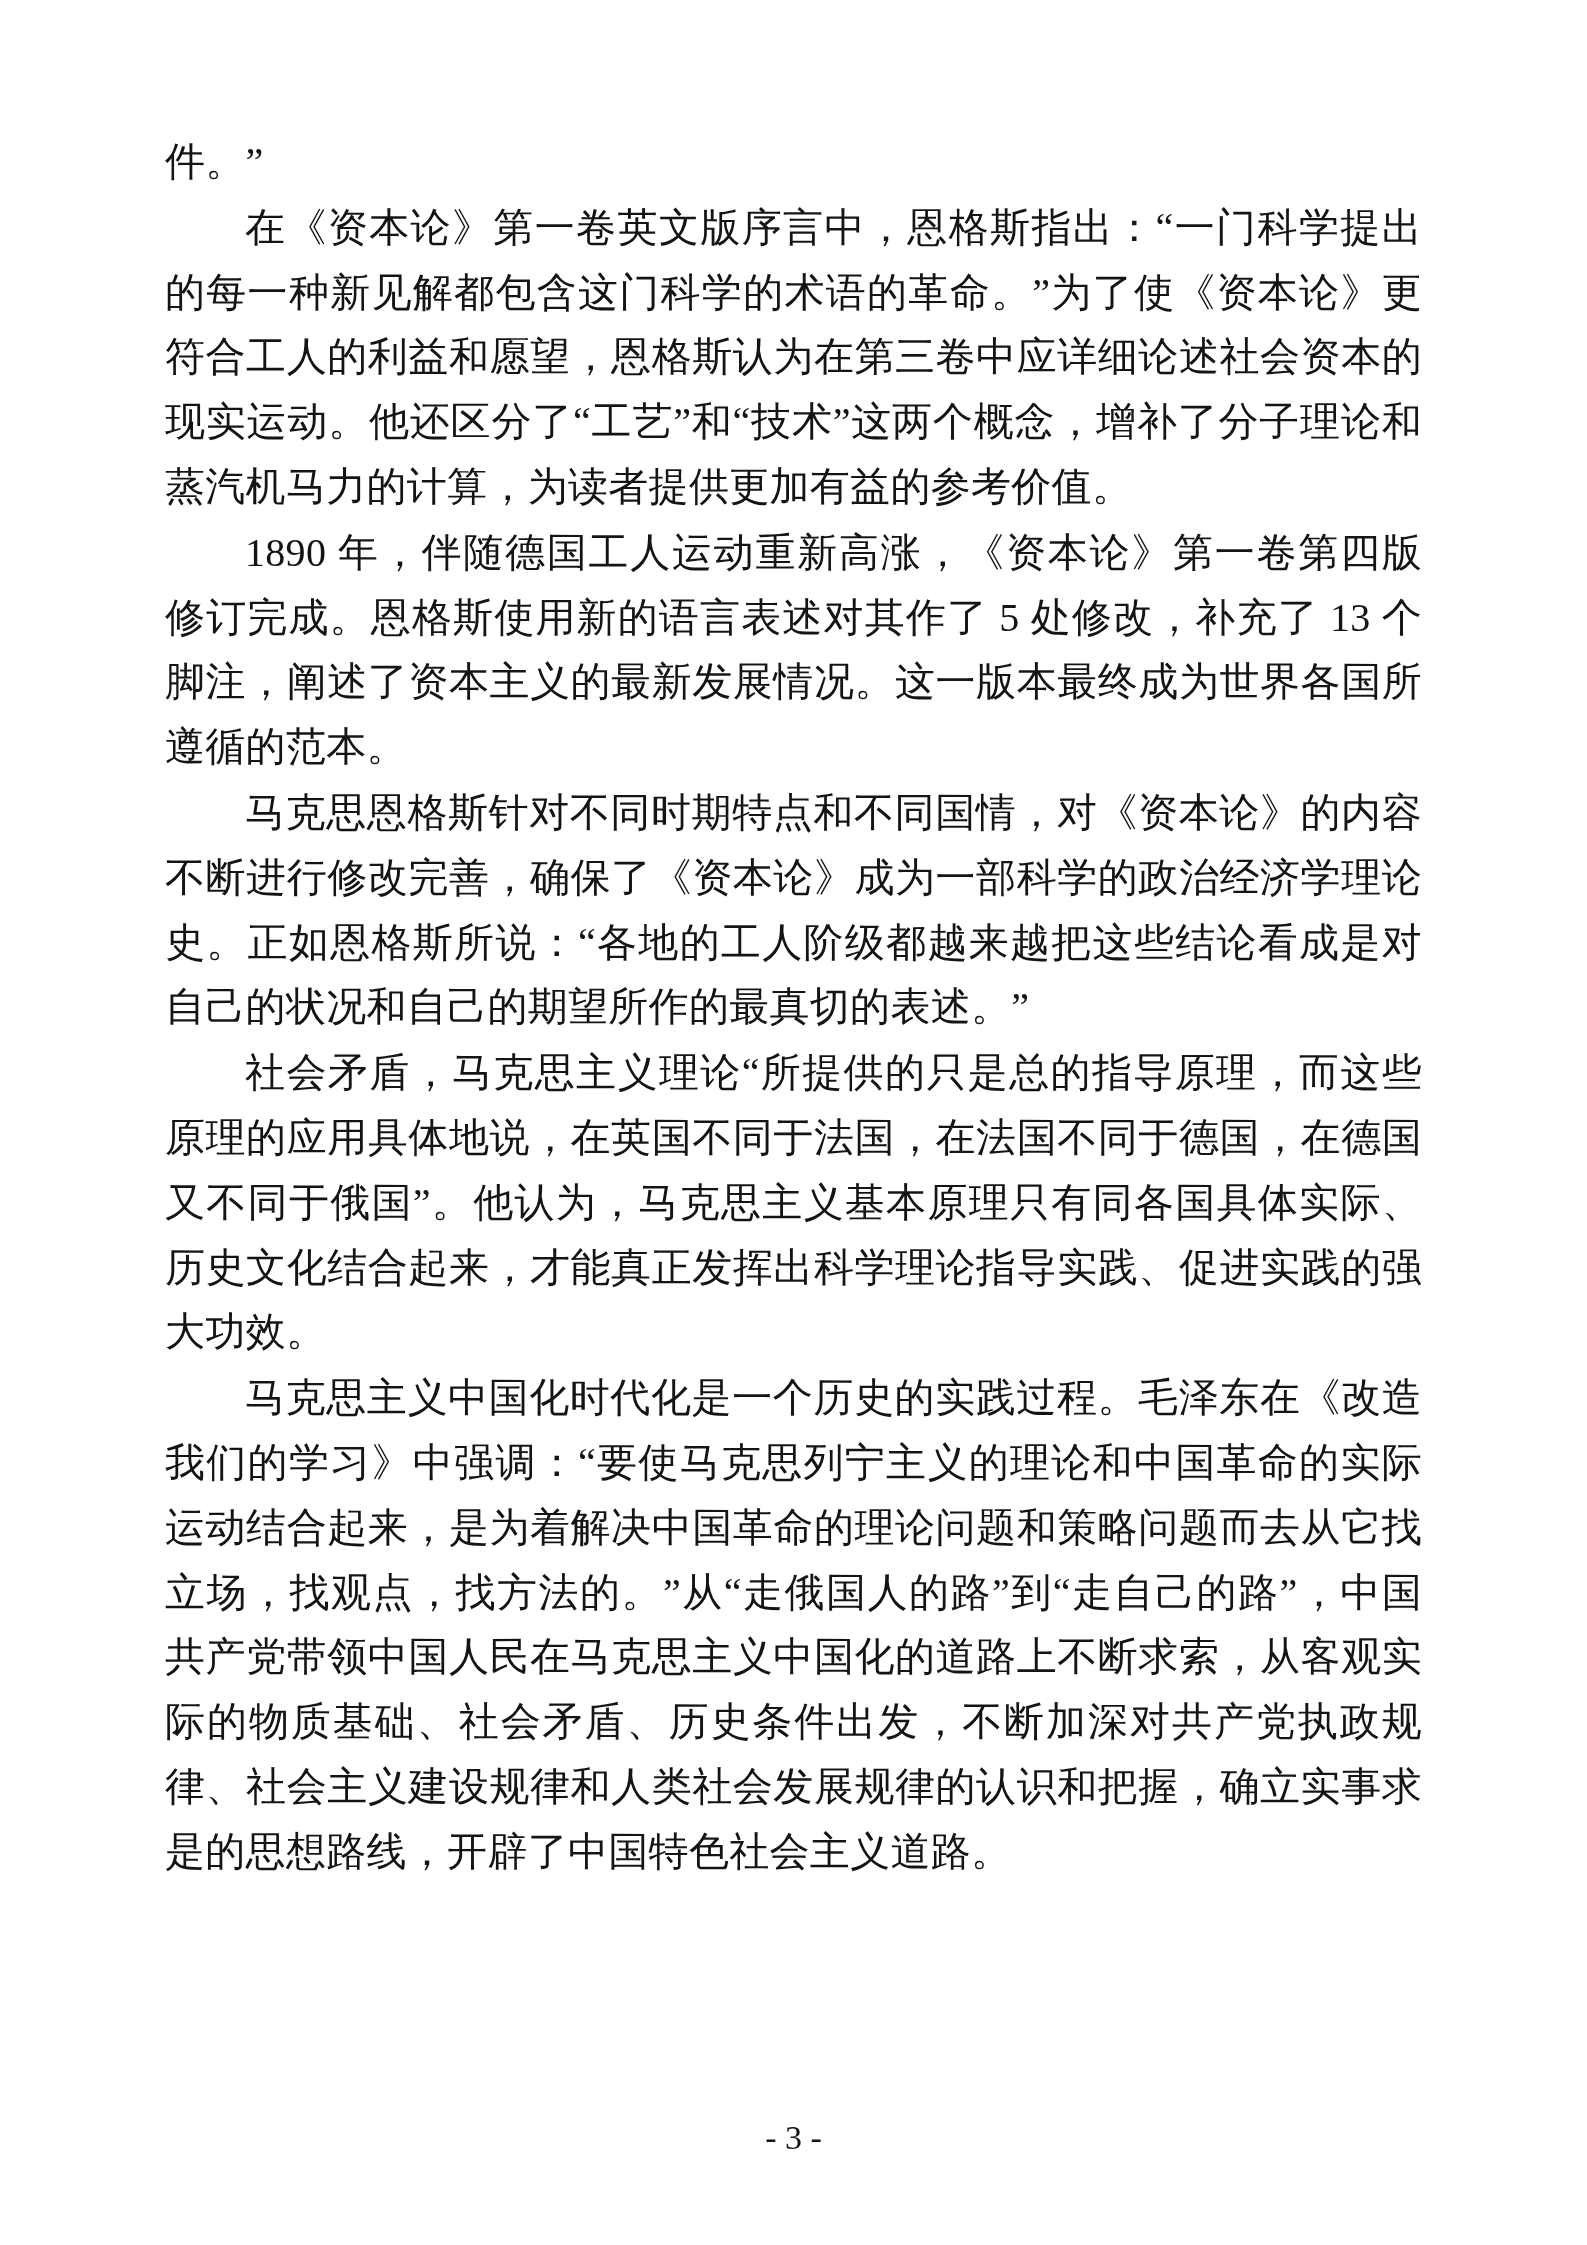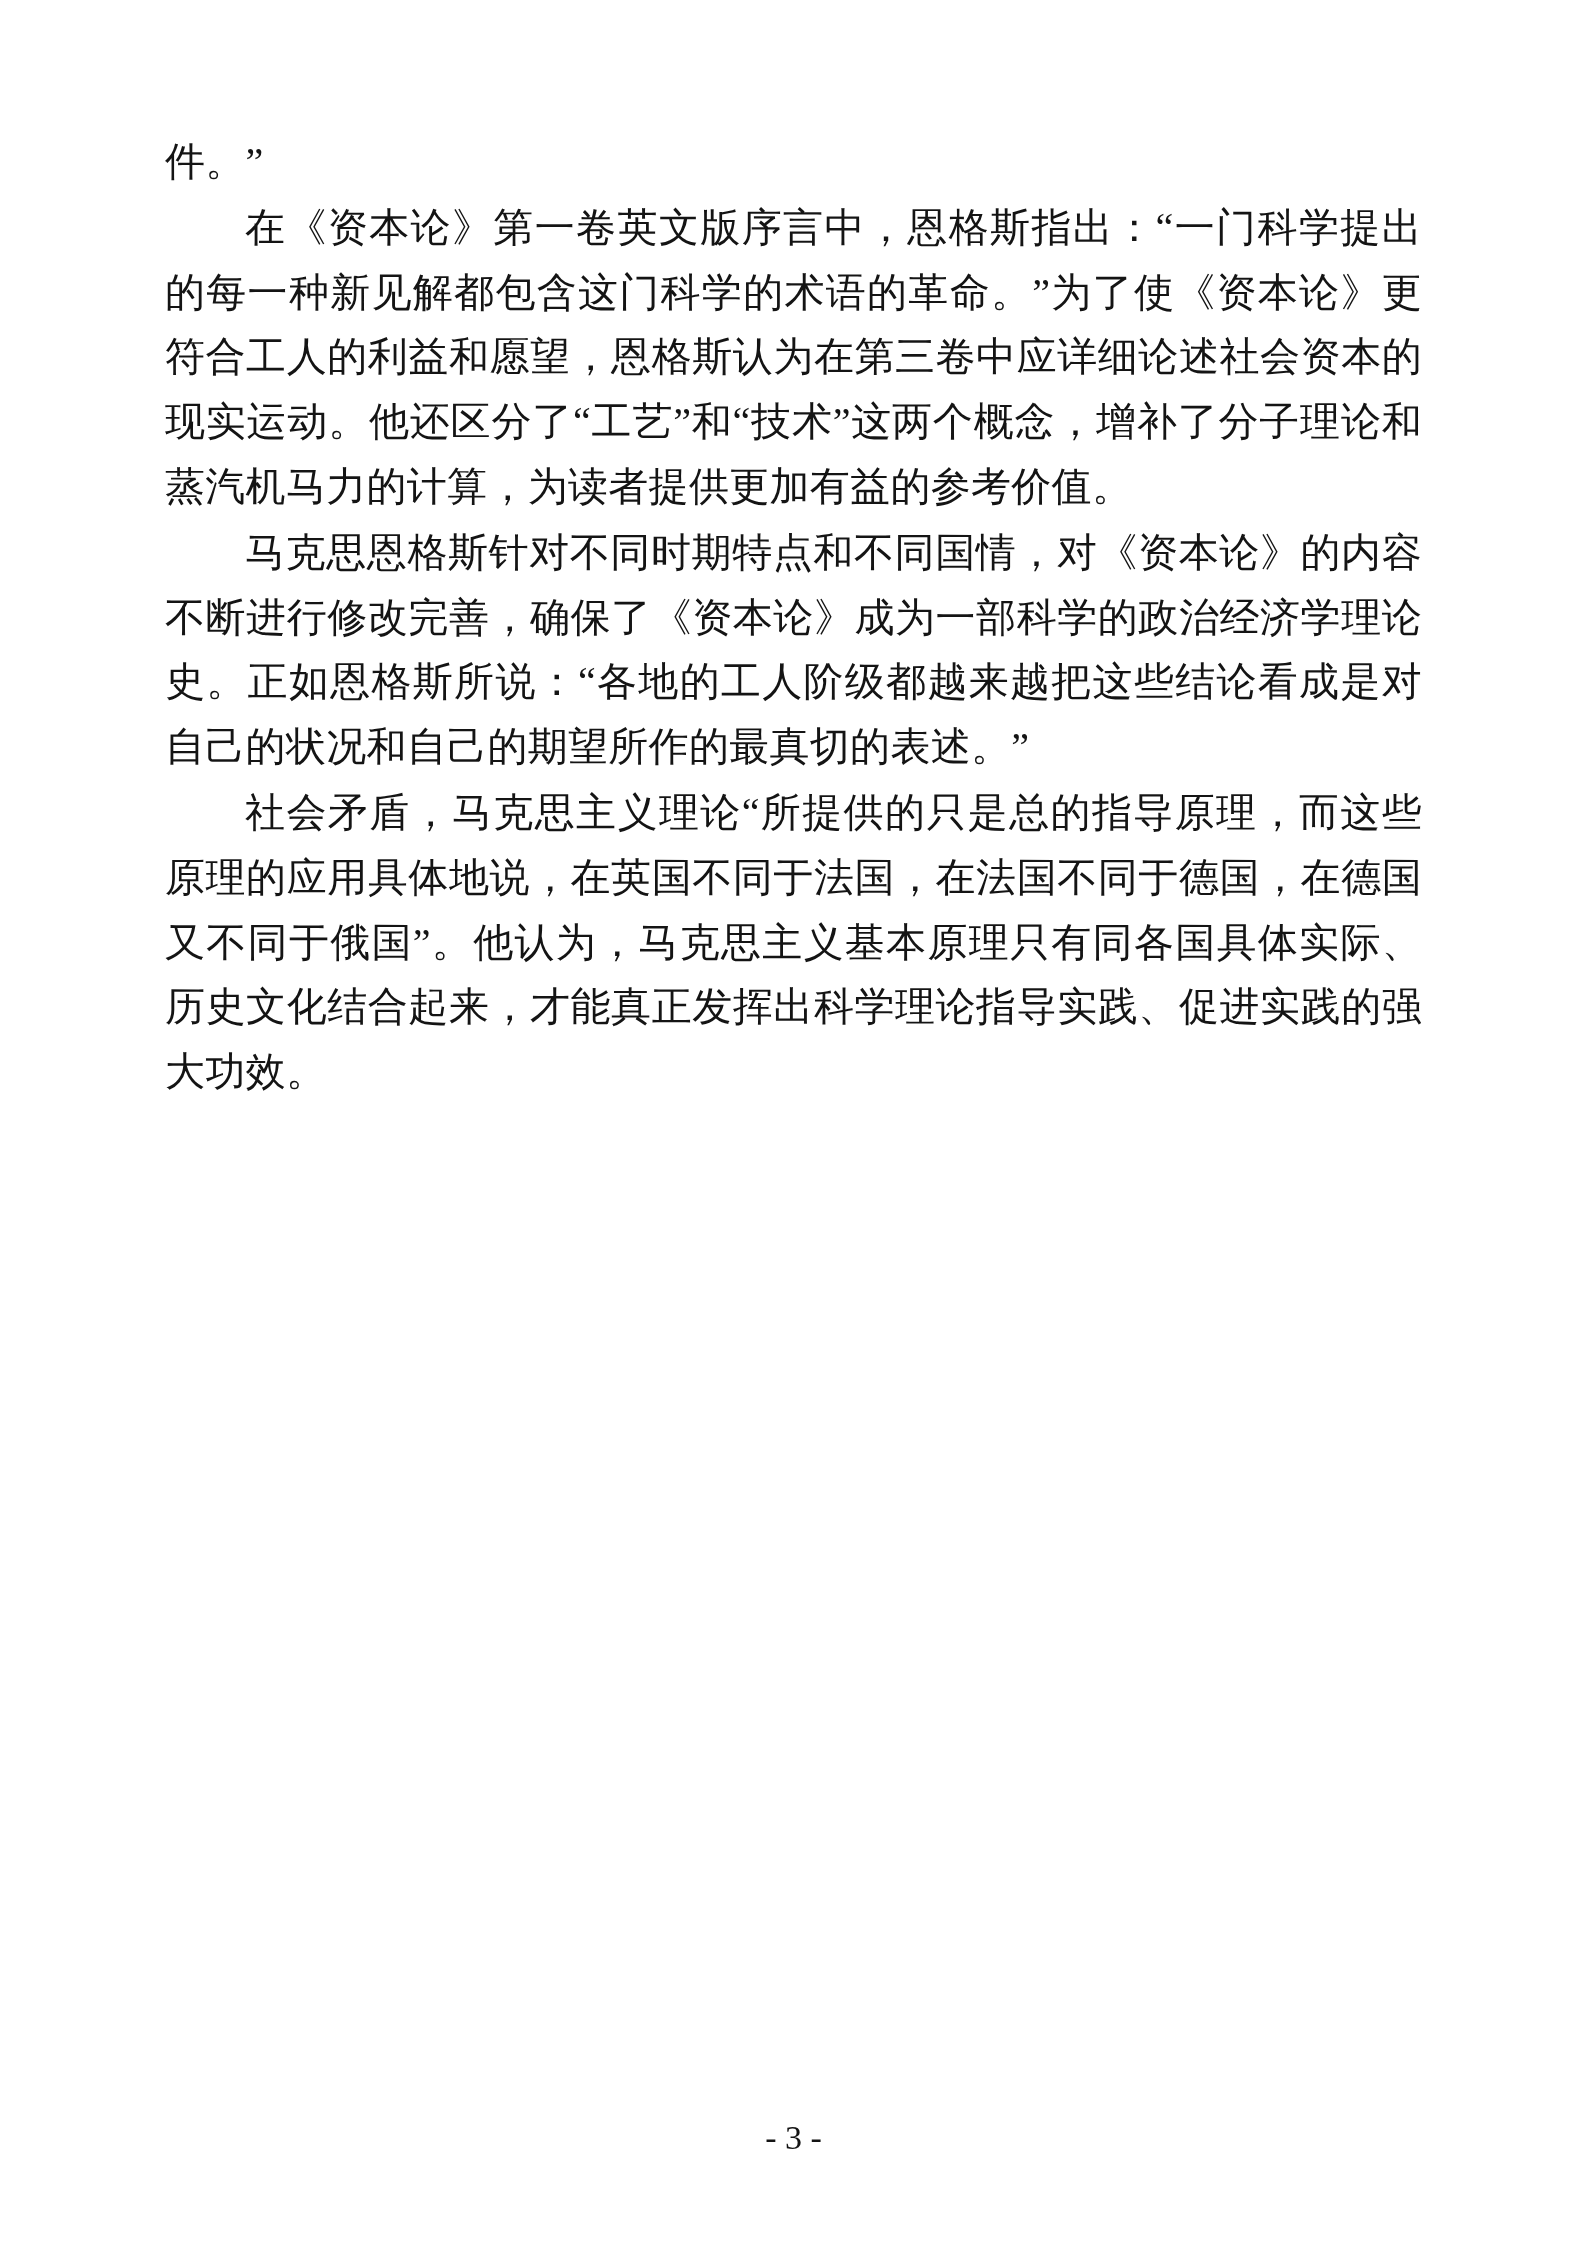--- a/index.html
+++ b/index.html
@@ -47,17 +47,19 @@
     font-family: "Liberation Serif", "DejaVu Serif", serif;
   }
 </style>
 </head>
 <body>
 
 <div class="page">
   <div class="body-text">
     <p class="para no-indent">件。”</p>
     <p class="para">在《资本论》第一卷英文版序言中，恩格斯指出：“一门科学提出的每一种新见解都包含这门科学的术语的革命。”为了使《资本论》更符合工人的利益和愿望，恩格斯认为在第三卷中应详细论述社会资本的现实运动。他还区分了“工艺”和“技术”这两个概念，增补了分子理论和蒸汽机马力的计算，为读者提供更加有益的参考价值。</p>
+    <p class="para">1890 年，伴随德国工人运动重新高涨，《资本论》第一卷第四版修订完成。恩格斯使用新的语言表述对其作了 5 处修改，补充了 13 个脚注，阐述了资本主义的最新发展情况。这一版本最终成为世界各国所遵循的范本。</p>
     <p class="para">马克思恩格斯针对不同时期特点和不同国情，对《资本论》的内容不断进行修改完善，确保了《资本论》成为一部科学的政治经济学理论史。正如恩格斯所说：“各地的工人阶级都越来越把这些结论看成是对自己的状况和自己的期望所作的最真切的表述。”</p>
     <p class="para">社会矛盾，马克思主义理论“所提供的只是总的指导原理，而这些原理的应用具体地说，在英国不同于法国，在法国不同于德国，在德国又不同于俄国”。他认为，马克思主义基本原理只有同各国具体实际、历史文化结合起来，才能真正发挥出科学理论指导实践、促进实践的强大功效。</p>
+    <p class="para">马克思主义中国化时代化是一个历史的实践过程。毛泽东在《改造我们的学习》中强调：“要使马克思列宁主义的理论和中国革命的实际运动结合起来，是为着解决中国革命的理论问题和策略问题而去从它找立场，找观点，找方法的。”从“走俄国人的路”到“走自己的路”，中国共产党带领中国人民在马克思主义中国化的道路上不断求索，从客观实际的物质基础、社会矛盾、历史条件出发，不断加深对共产党执政规律、社会主义建设规律和人类社会发展规律的认识和把握，确立实事求是的思想路线，开辟了中国特色社会主义道路。</p>
   </div>
   <div class="page-number">- 3 -</div>
 </div>
 
 </body></html>

